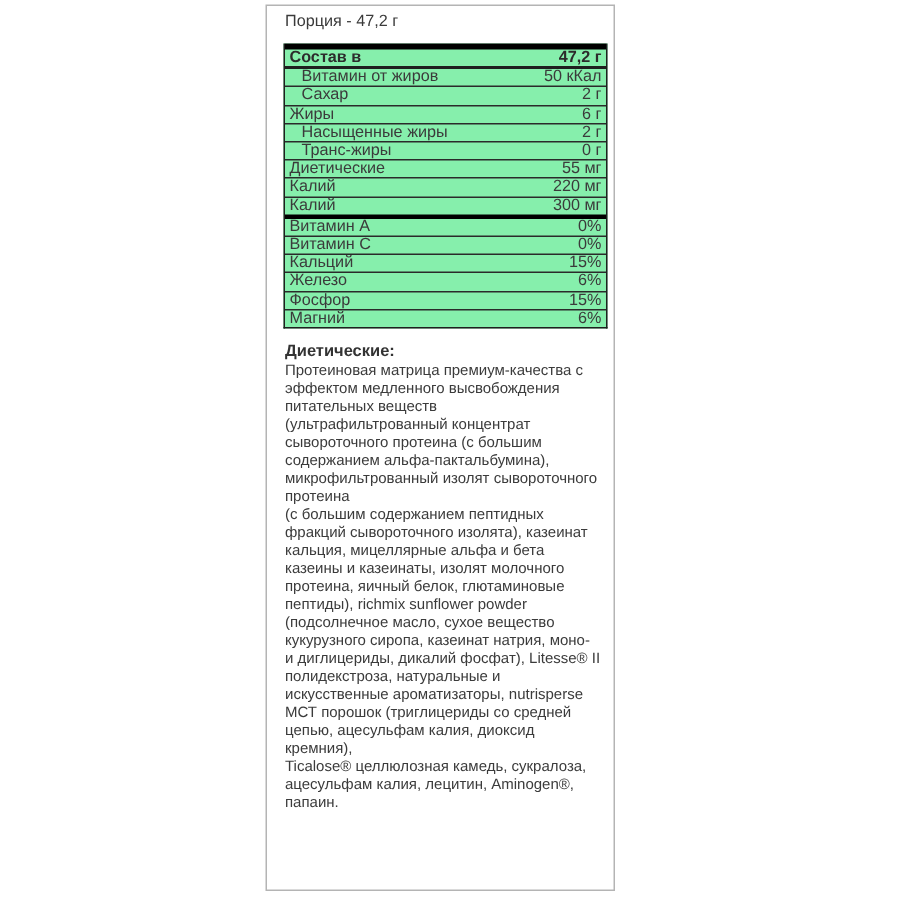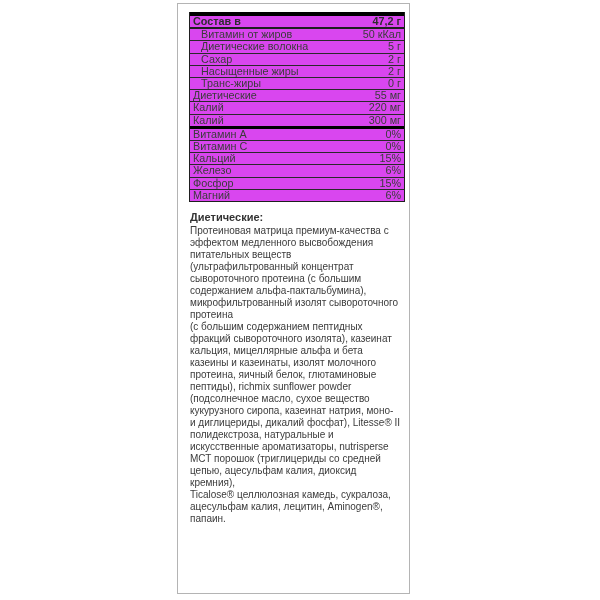--- a/index.html
+++ b/index.html
@@ -27,21 +27,21 @@
     line-height: 13px;
     color: #3b3b3b;
   }
   .facts {
     margin: 8px 0 0 11px;
     width: 216px;
     border-left: 1px solid #1f1f1f;
     border-right: 1px solid #1f1f1f;
     border-bottom: 1px solid #1f1f1f;
     box-sizing: border-box;
-    background: #d946ef;
+    background: #86efac;
   }
   .thick-bar {
     height: 4px;
     background: #000000;
   }
   .thick-divider {
     height: 3px;
     background: #000000;
   }
   .row {
@@ -76,41 +76,42 @@
     line-height: 12px;
     color: #3b3b3b;
     white-space: pre-line;
   }
 </style>
 </head>
 <body>
 
 <div class="label-box">
 
+  <div class="serving">Порция - 47,2 г</div>
 
   <div class="facts">
     <div class="thick-bar"></div>
 
     <div class="row header">
       <span class="nm">Состав в</span>
       <span class="val">47,2 г</span>
     </div>
 
     <div>
         <div class="row">
           <span class="nm indent">Витамин от жиров</span>
           <span class="val">50 кКал</span>
         </div>
         <div class="row">
-          <span class="nm indent">Диетические волокна</span>
-          <span class="val">5 г</span>
+          <span class="nm indent">Сахар</span>
+          <span class="val">2 г</span>
         </div>
         <div class="row">
-          <span class="nm indent">Сахар</span>
-          <span class="val">2 г</span>
+          <span class="nm">Жиры</span>
+          <span class="val">6 г</span>
         </div>
         <div class="row">
           <span class="nm indent">Насыщенные жиры</span>
           <span class="val">2 г</span>
         </div>
         <div class="row">
           <span class="nm indent">Транс-жиры</span>
           <span class="val">0 г</span>
         </div>
         <div class="row">

